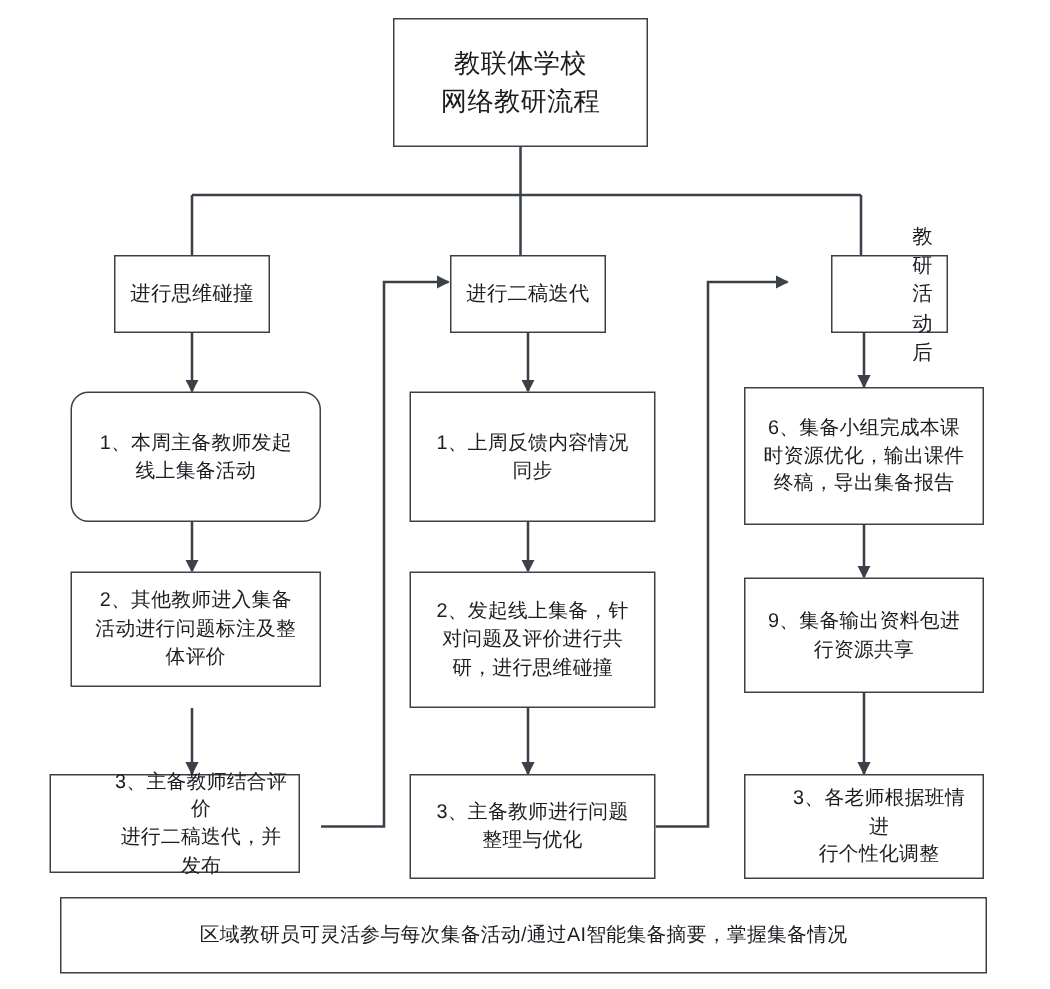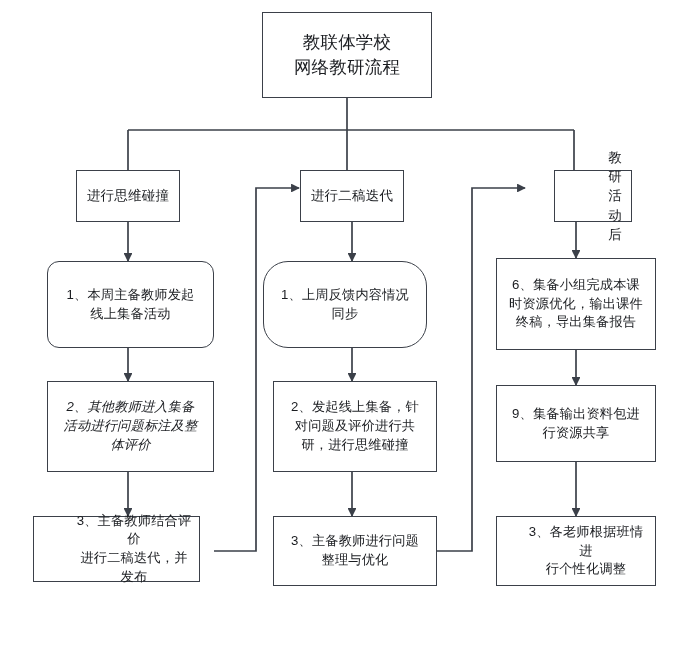--- a/index.html
+++ b/index.html
@@ -105,31 +105,31 @@
     <span class="txt">进行二稿迭代</span>
   </div>
   <div class="node phase-node" style="left:554px; top:170px; width:78px; height:52px;padding-left:44px;">
     <span class="txt">教研活动后</span>
   </div>
 
   <div class="node step-node" style="left:47px; top:261px; width:167px; height:87px;border-radius:12px;">
     <span class="txt">1、本周主备教师发起
 线上集备活动</span>
   </div>
-  <div class="node step-node" style="left:47px; top:381px; width:167px; height:91px;font-style:italic;">
+  <div class="node step-node" style="left:47px; top:381px; width:167px; height:77px;">
     <span class="txt">2、其他教师进入集备
 活动进行问题标注及整
 体评价</span>
   </div>
   <div class="node step-node" style="left:33px; top:516px; width:167px; height:66px;padding-left:35px;">
     <span class="txt">3、主备教师结合评价
 进行二稿迭代，并发布</span>
   </div>
 
-  <div class="node step-node" style="left:263px; top:261px; width:164px; height:87px;border-radius:25px;">
+  <div class="node step-node" style="left:273px; top:261px; width:164px; height:87px;">
     <span class="txt">1、上周反馈内容情况
 同步</span>
   </div>
   <div class="node step-node" style="left:273px; top:381px; width:164px; height:91px;">
     <span class="txt">2、发起线上集备，针
 对问题及评价进行共
 研，进行思维碰撞</span>
   </div>
   <div class="node step-node" style="left:273px; top:516px; width:164px; height:70px;">
     <span class="txt">3、主备教师进行问题
@@ -143,14 +143,17 @@
   </div>
   <div class="node step-node" style="left:496px; top:385px; width:160px; height:77px;">
     <span class="txt">9、集备输出资料包进
 行资源共享</span>
   </div>
   <div class="node step-node" style="left:496px; top:516px; width:160px; height:70px;padding-left:20px;">
     <span class="txt">3、各老师根据班情进
 行个性化调整</span>
   </div>
 
+  <div class="node footer-node" style="left:40px; top:598px; width:618px; height:51px;">
+    <span class="txt">区域教研员可灵活参与每次集备活动/通过AI智能集备摘要，掌握集备情况</span>
+  </div>
 
 </div>
 
 </body></html>

